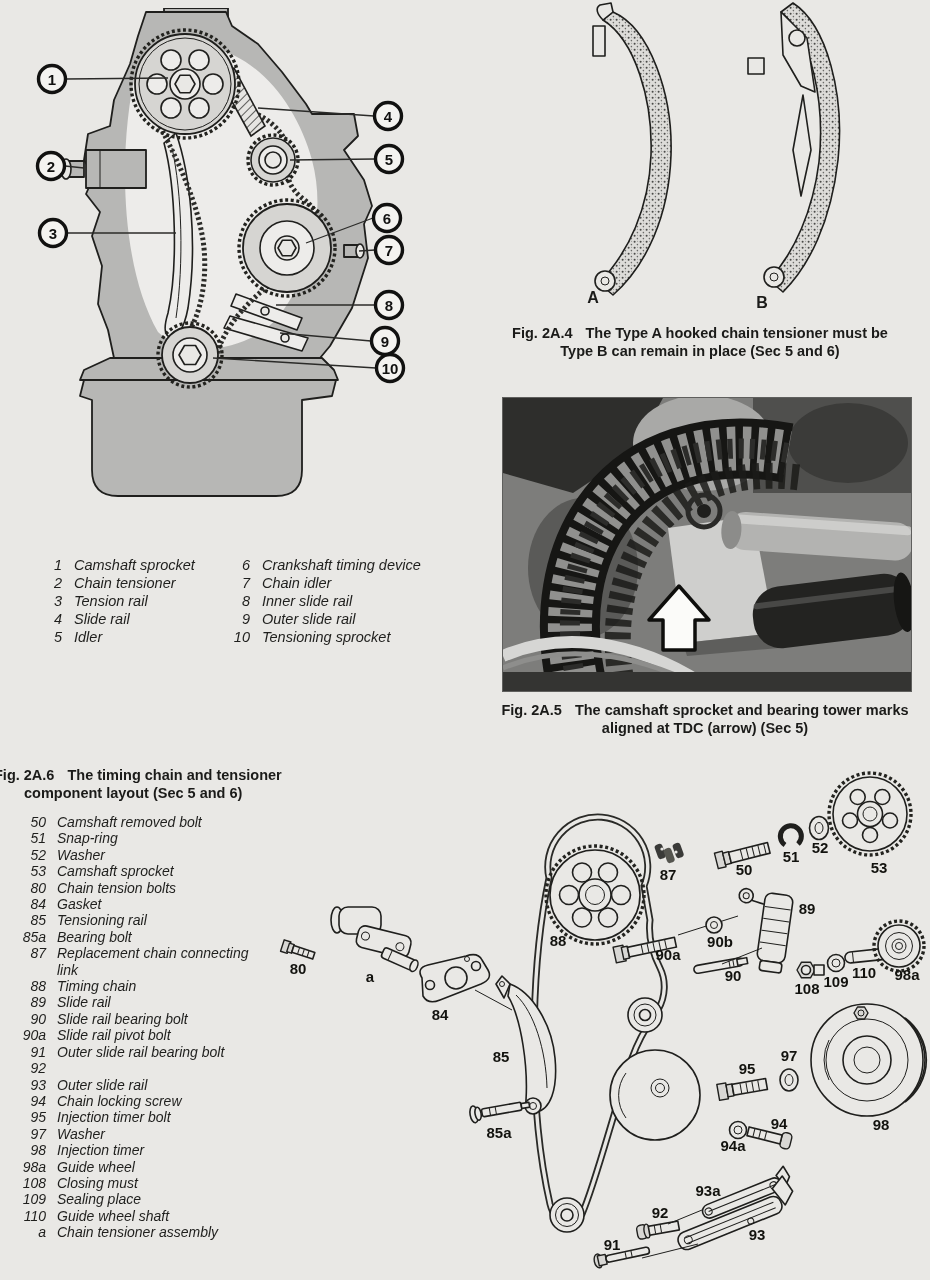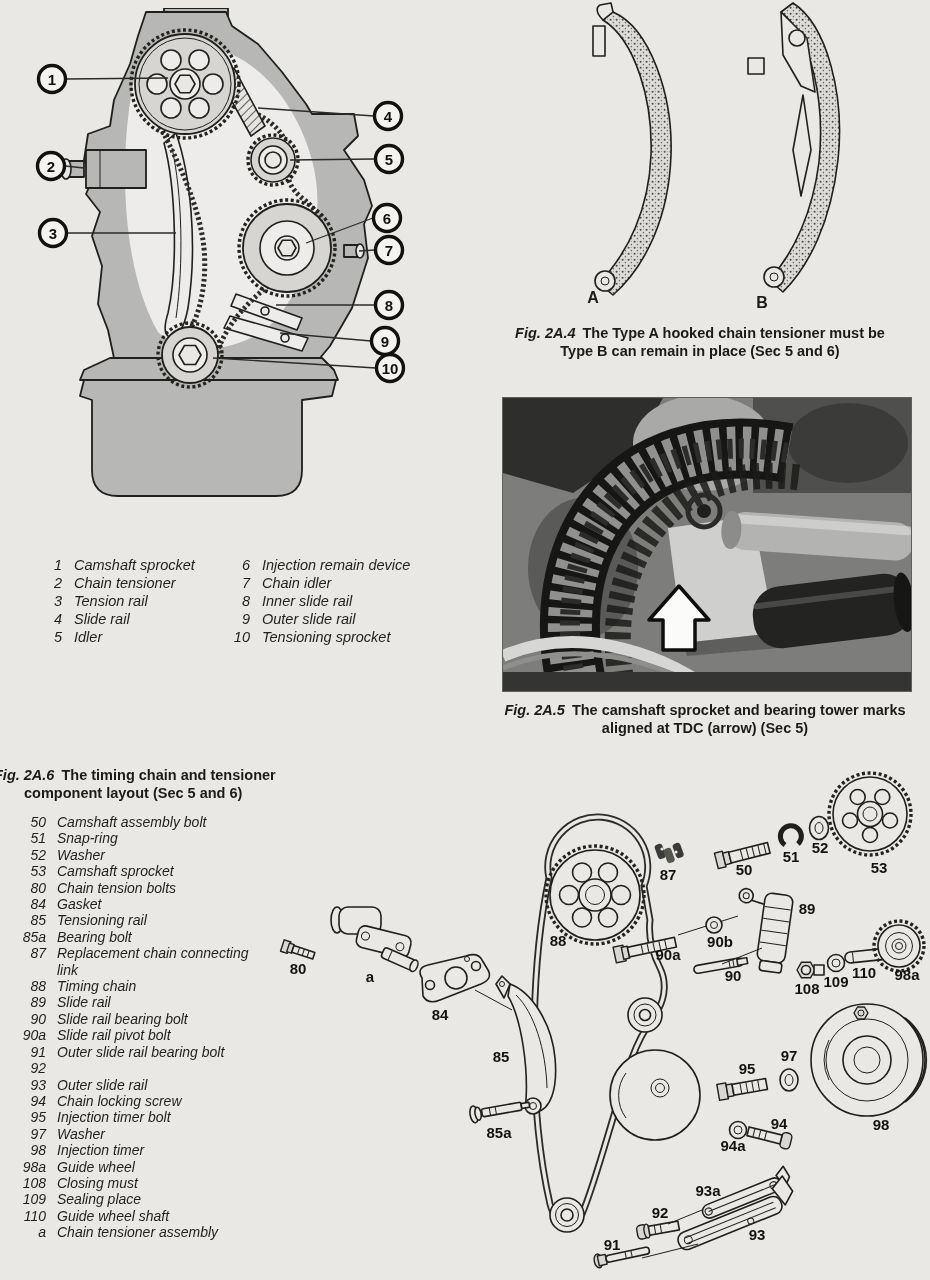--- a/index.html
+++ b/index.html
@@ -1,21 +1,21 @@
 <!DOCTYPE html>
 <html><head>
 <meta charset="utf-8">
 <style>
   html,body{margin:0;padding:0;background:#d0d0ce;}
   .page{position:relative;width:930px;height:1280px;background:#e9e8e5;overflow:hidden;
         font-family:"Liberation Sans",sans-serif;color:#1d1d1b;}
   .abs{position:absolute;}
   .cap{font-weight:bold;font-size:14.5px;line-height:18px;color:#1b1b19;}
   .capc{text-align:center;}
-  .figlab{display:inline-block;margin-right:7px;font-style:italic;}
+  .figlab{display:inline-block;margin-right:13px;}
   .leg{font-style:italic;font-size:14.5px;color:#1f1f1d;}
   .lrow{display:flex;line-height:18px;}
   .lnum{flex:0 0 26px;text-align:right;margin-right:12px;}
   .llbl{flex:1;}
   .lrow6{display:flex;line-height:16.4px;}
   .lnum6{flex:0 0 42px;text-align:right;margin-right:11px;}
   .llbl6{flex:1;}
   .h6line2{padding-left:30px;}
   
   .fg{fill:#b7b7b5;stroke:#1f1f1d;stroke-width:1.8;stroke-linejoin:round;}
@@ -238,21 +238,21 @@
           <span class="llbl">Slide rail</span>
         </div>
       <div class="lrow">
           <span class="lnum">5</span>
           <span class="llbl">Idler</span>
         </div>
     </div>
     <div style="width:220px">
       <div class="lrow">
           <span class="lnum">6</span>
-          <span class="llbl">Injection remain device</span>
+          <span class="llbl">Crankshaft timing device</span>
         </div>
       <div class="lrow">
           <span class="lnum">7</span>
           <span class="llbl">Chain idler</span>
         </div>
       <div class="lrow">
           <span class="lnum">8</span>
           <span class="llbl">Inner slide rail</span>
         </div>
       <div class="lrow">
@@ -266,21 +266,21 @@
     </div>
   </div>
 
   <div class="abs cap" style="left:-6px;top:766px;width:310px">
     <div><span class="figlab">Fig. 2A.6</span><span>The timing chain and tensioner</span></div>
     <div class="h6line2">component layout (Sec 5 and 6)</div>
   </div>
   <div class="abs leg" style="left:4px;top:814px;width:260px;font-size:14px">
     <div class="lrow6">
         <span class="lnum6">50</span>
-        <span class="llbl6">Camshaft assembly bolt</span>
+        <span class="llbl6">Camshaft removed bolt</span>
       </div>
     <div class="lrow6">
         <span class="lnum6">51</span>
         <span class="llbl6">Snap-ring</span>
       </div>
     <div class="lrow6">
         <span class="lnum6">52</span>
         <span class="llbl6">Washer</span>
       </div>
     <div class="lrow6">

